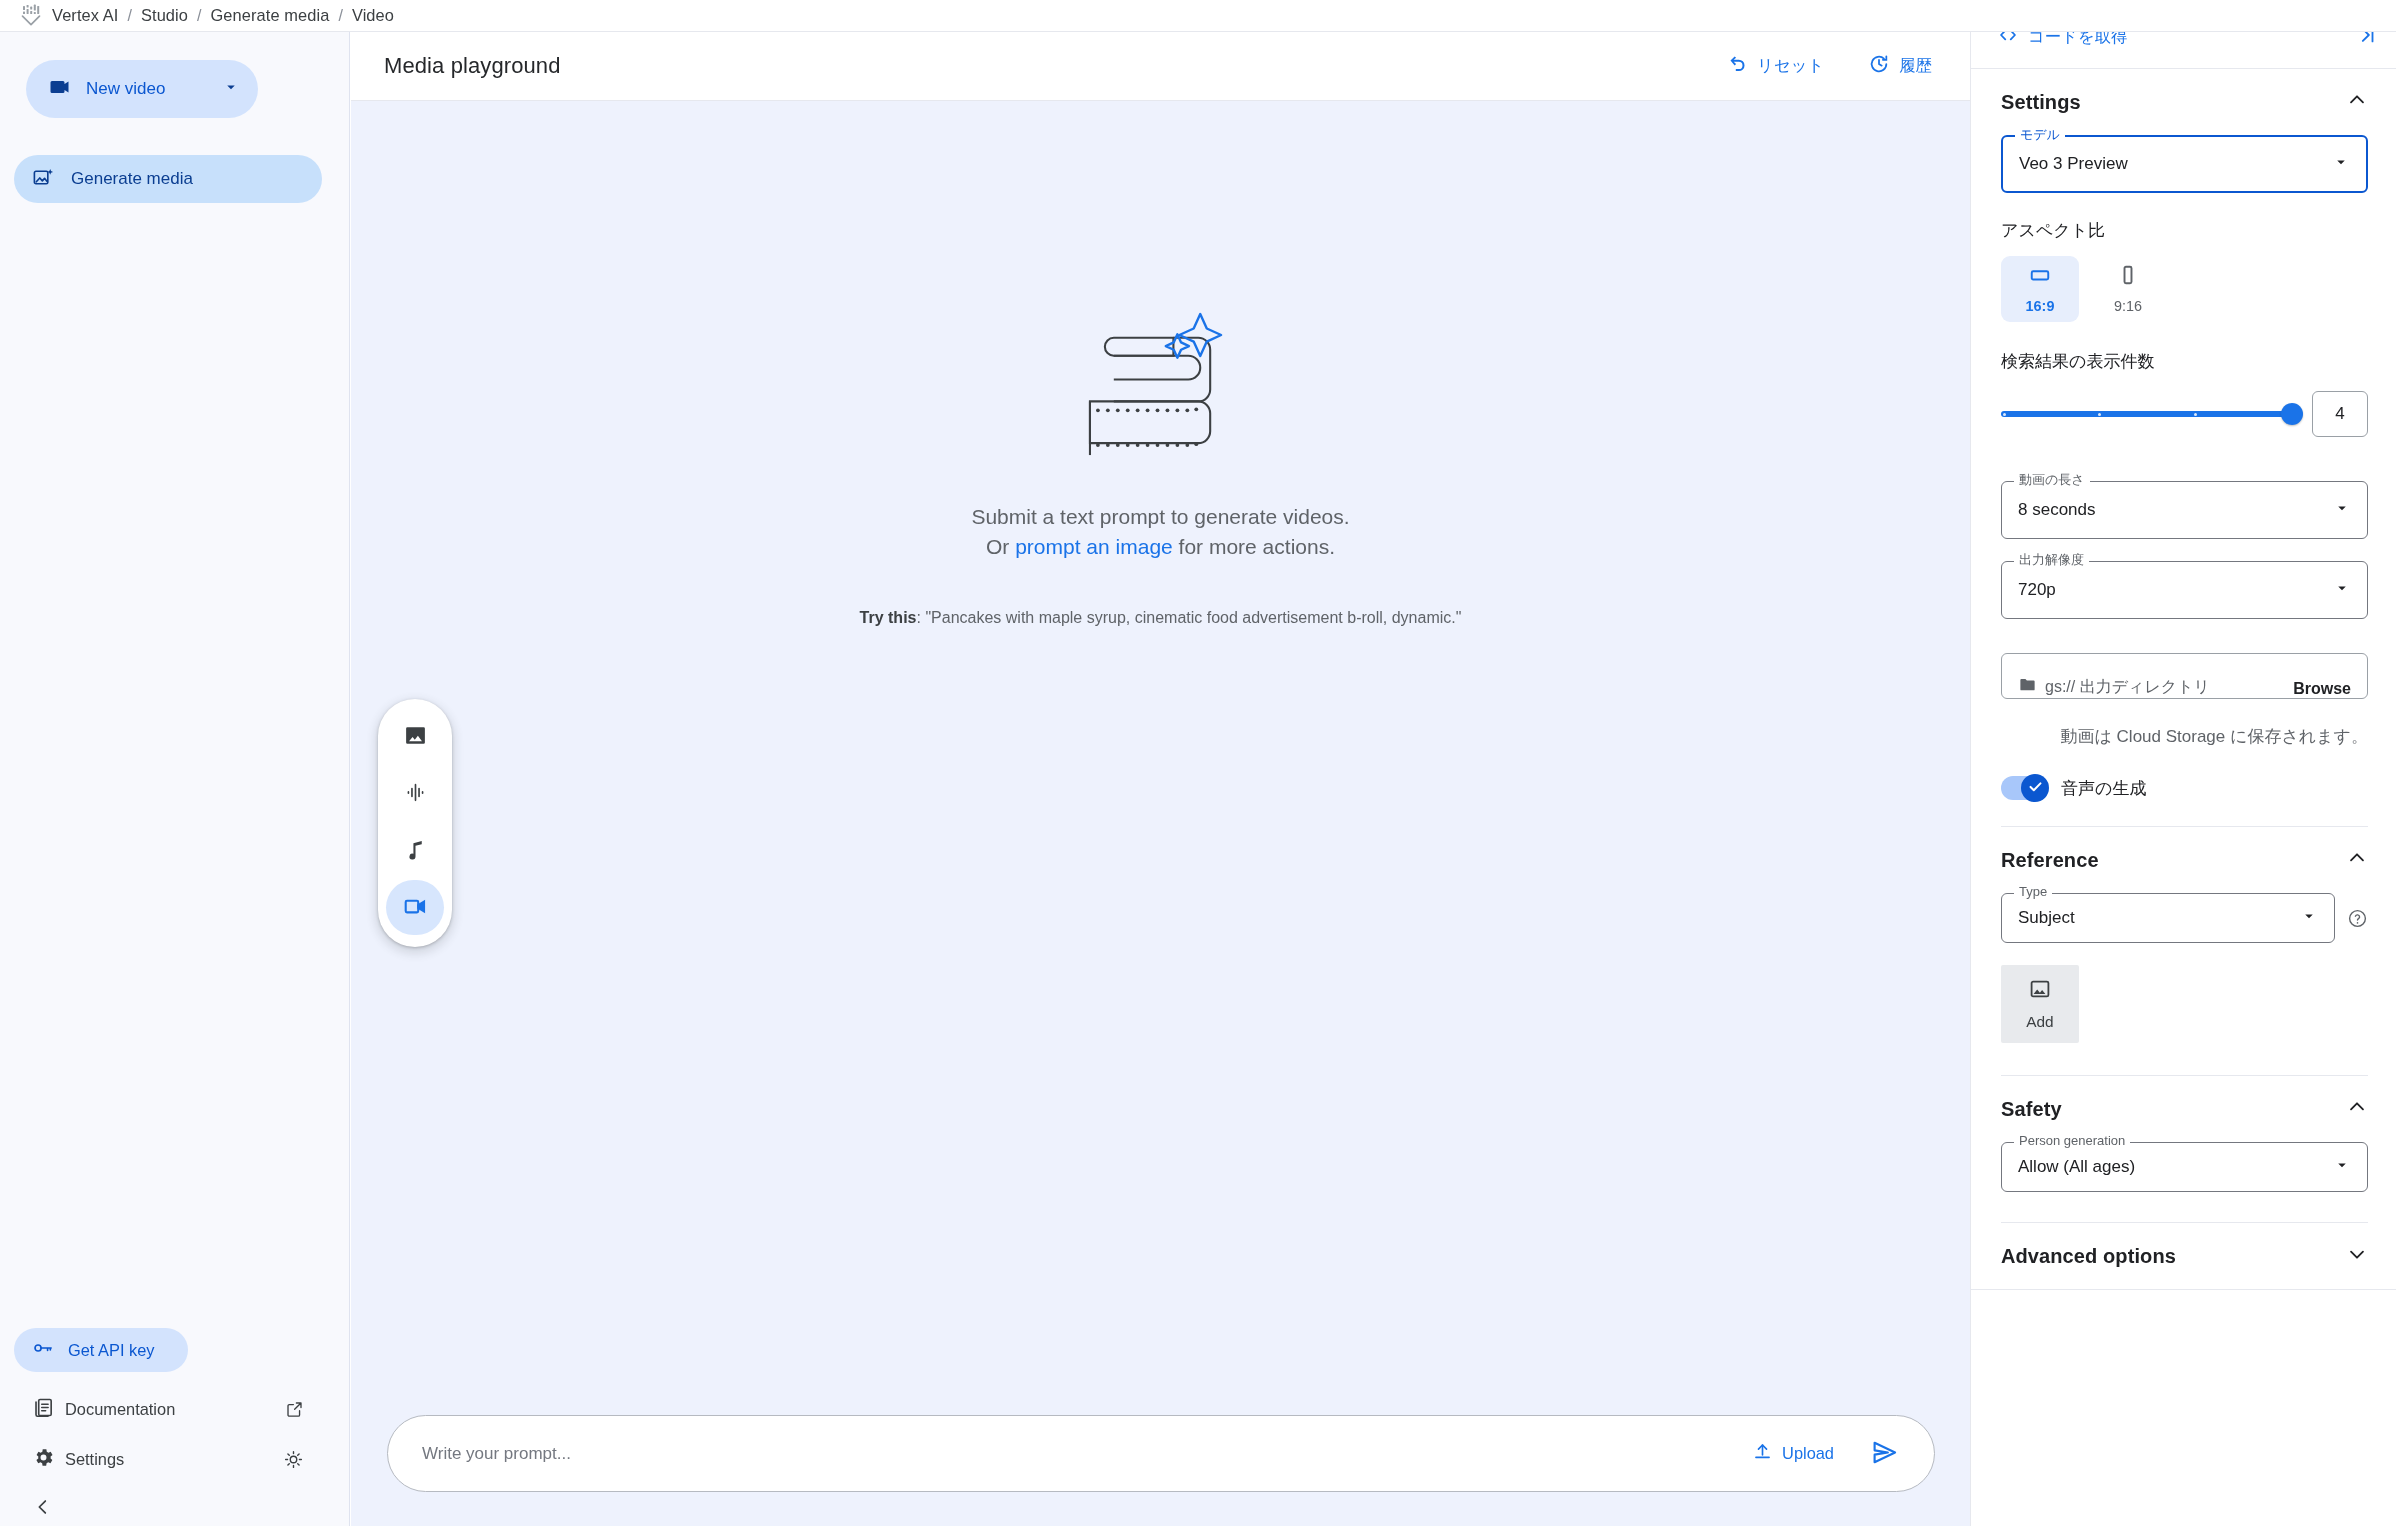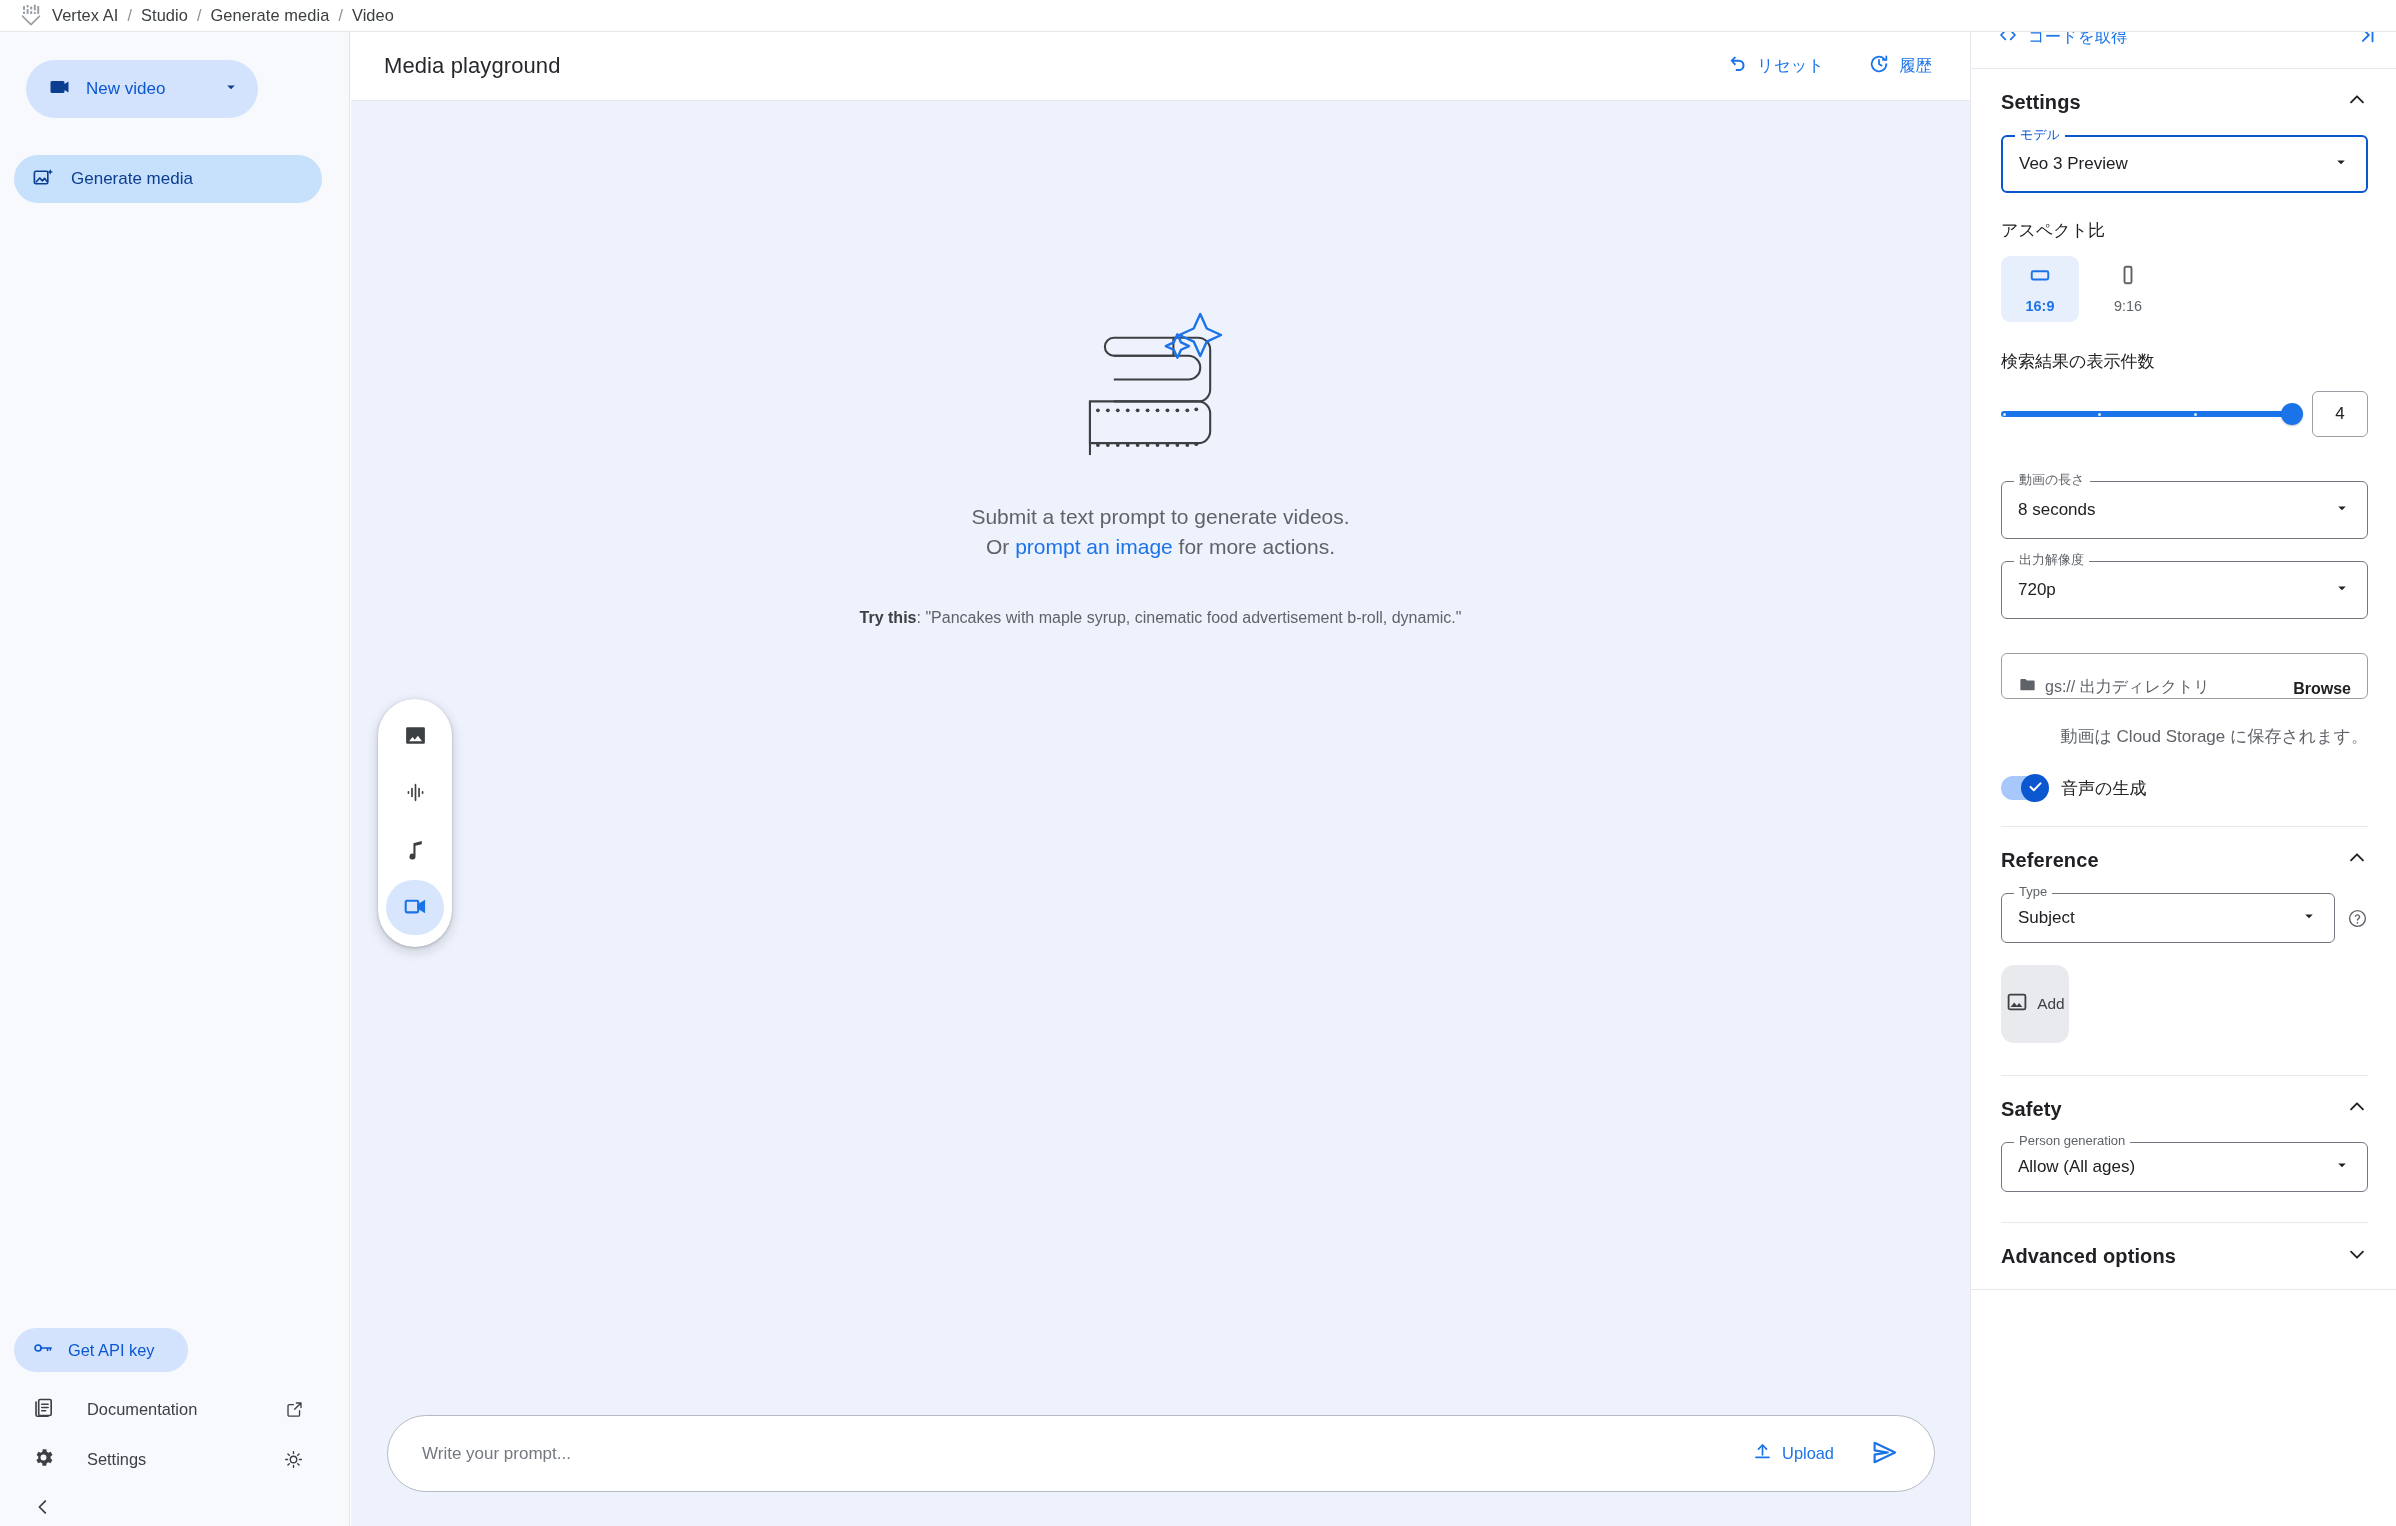--- a/index.html
+++ b/index.html
@@ -45,21 +45,21 @@
     border-radius: 24px; cursor: pointer;
   }
   .side-item .label { font-size: 17px; }
   .side-item.active { background: #c7e0fb; }
   .side-item.active .label { color: #0b3e91; }
 
   #gen-media { top: 123px; }
 
   .side-bottom-item {
     position: absolute; left: 14px; width: 308px; height: 44px;
-    display: flex; align-items: center; gap: 32px; padding: 0 18px;
+    display: flex; align-items: center; gap: 10px; padding: 0 18px;
     border-radius: 22px; cursor: pointer; color: #3c4043;
   }
   .side-bottom-item .label { font-size: 16.4px; }
   .side-bottom-item .trail { margin-left: auto; display: flex; align-items: center; }
   #get-api-key {
     top: 1296px; width: 174px; background: #d3e3fd; height: 44px;
     color: #0b57d0; gap: 14px;
   }
   #get-api-key .label { color: #0b57d0; font-size: 16.4px; }
   #documentation { top: 1355px; }
@@ -232,22 +232,22 @@
   .toggle .knob {
     position: absolute; right: -2px; top: -2px; width: 28px; height: 28px;
     border-radius: 14px; background: #0b57d0;
     display: flex; align-items: center; justify-content: center;
   }
   .toggle-label { font-size: 17px; color: #202124; }
 
   .divider { height: 1px; background: #e6e8ee; margin-top: 26px; }
 
   .add-tile {
-    width: 68px; height: 78px; border-radius: 13px; background: #e8eaed;
-    display: flex; align-items: center; justify-content: center;
+    width: 78px; height: 78px; border-radius: 2px; background: #e8eaed;
+    display: flex; flex-direction: column; align-items: center; justify-content: center;
     gap: 8px; cursor: pointer; margin-top: 22px;
   }
   .add-tile .al { font-size: 15.4px; color: #3c4043; }
 
   .help-dot { margin-left: 12px; cursor: pointer; display: flex; }
   .field-with-help { display: flex; align-items: center; }
   .field-with-help .mat-field { flex: 1; }
 </style>
 </head>
 <body>

